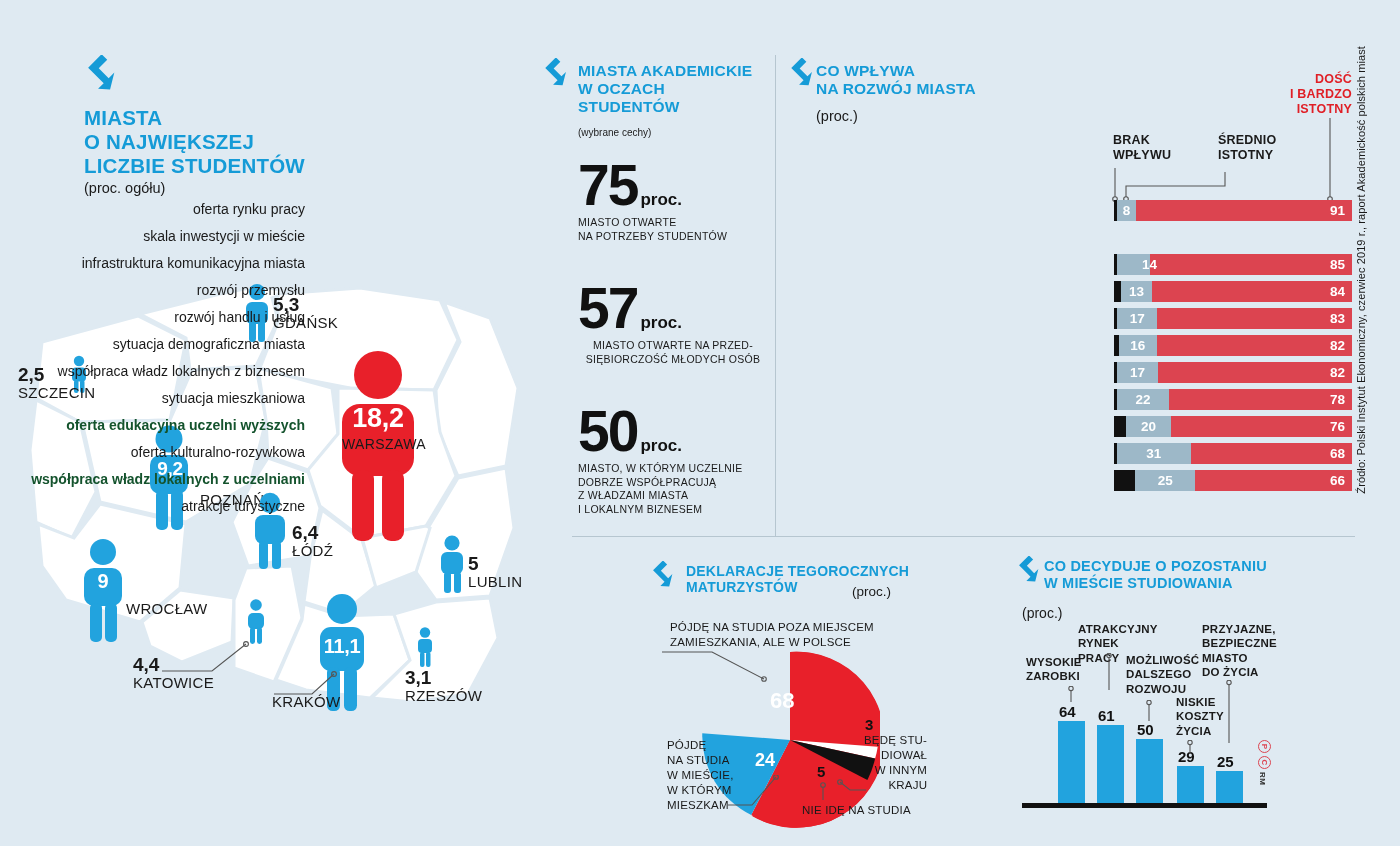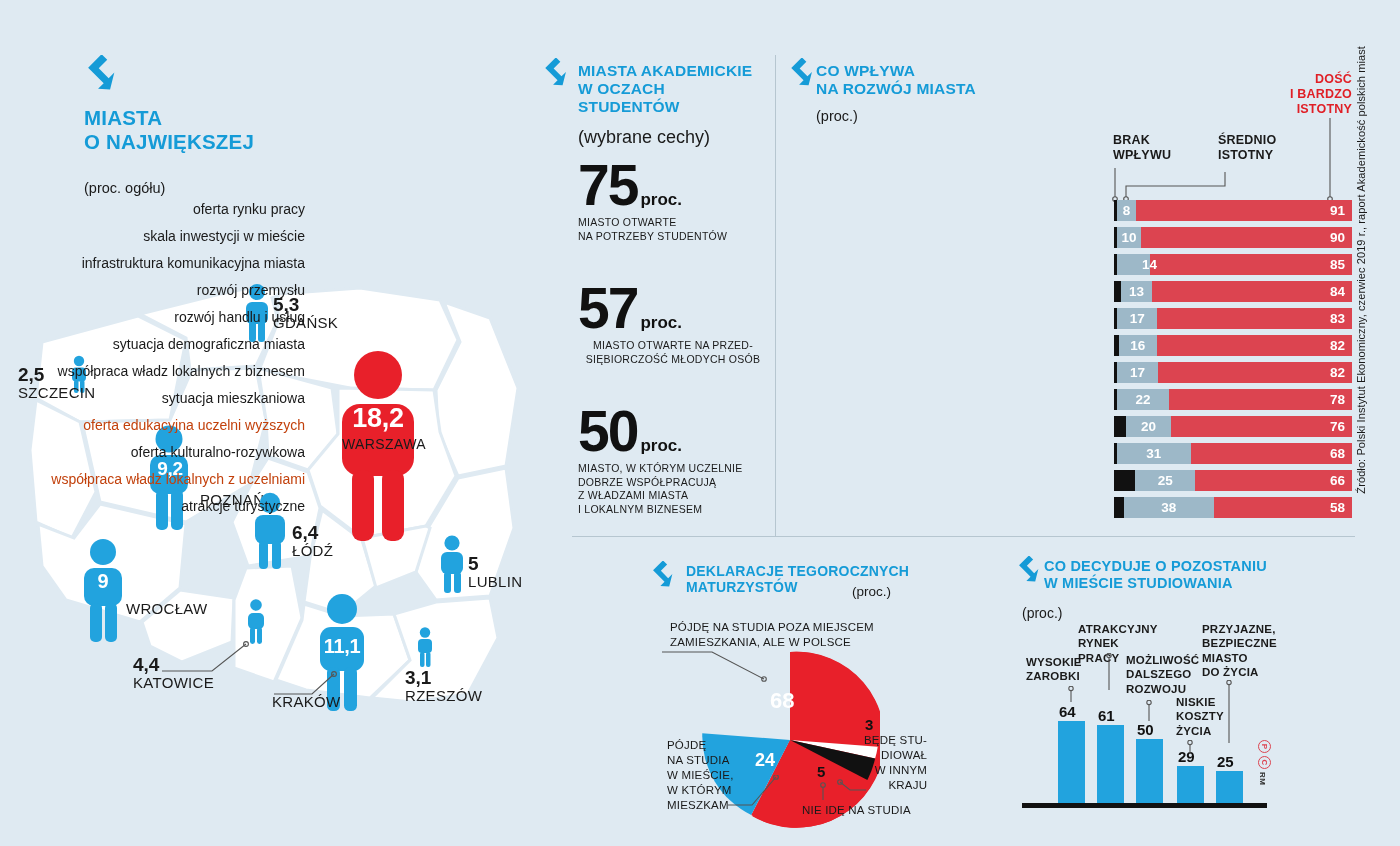--- a/index.html
+++ b/index.html
@@ -42,21 +42,21 @@
   }
   .map-lbl .num { font-weight:bold; font-size:19px; display:block; }
   .map-lbl .city { font-size:15px; letter-spacing:.3px; display:block; }
 
   
   #v-divider { left:775px; top:55px; width:1px; height:482px; background:#b6c6d0; }
   #h-divider { left:572px; top:536px; width:783px; height:1px; background:#b6c6d0; }
 
   
   #mid-title { left:578px; top:62px; width:200px; font-size:15.5px; }
-  #mid-note { left:578px; top:127px; font-size:18px;text-align:center; }
+  #mid-note { left:578px; top:127px; font-size:10px;text-align:center; }
 
   .stat-block { position:absolute; left:578px; width:190px; }
   .stat-row { display:flex; align-items:baseline; }
   .stat-num {
     font-size:57px; font-weight:bold; line-height:.9;
     letter-spacing:-2px; color:#111;
   }
   .stat-unit { font-size:17px; font-weight:bold; margin-left:3px; color:#111; }
   .stat-desc {
     font-size:10.5px; letter-spacing:.25px; line-height:1.28;
@@ -75,21 +75,21 @@
                  color:#E01F26; line-height:1.2; letter-spacing:.2px;
                  text-align:right; width:64px; }
 
   #bars-area { left:0; top:0; width:1400px; height:846px; pointer-events:none; }
 
   .bar-row { position:absolute; height:21px; left:0; width:1400px; }
   .bar-label {
     position:absolute; right:1095px; top:1px;
     font-size:14px; white-space:nowrap; text-align:right; color:#1a1a1a;
   }
-  .bar-label.hi { color:#c2410c; font-weight:normal; }
+  .bar-label.hi { color:#14532d; font-weight:bold; }
   .bar-track { position:absolute; left:1114px; top:0; height:21px; width:238px; }
   .seg { position:absolute; top:0; height:21px; }
   .seg-black { background:#111; left:0; }
   .seg-grey  { background:#9DB8C8; }
   .seg-red   { background:#DC4450; }
   .seg-val {
     position:absolute; top:2px; font-size:13.5px; font-weight:bold;
     color:#fff; line-height:17px;
   }
   .seg-val.grey-val { text-align:center; }
@@ -136,20 +136,21 @@
 <body>
 
 <div class="abs" style="left:84px;top:55px;">
   <svg class="arrow-icon" width="38" height="38" viewBox="0 0 38 38" aria-hidden="true">
     <path d="M4 6 L12 6 L12 18 L26 18 L26 10 L35 25 L26 33 L26 25 L4 25 Z" fill="#159BD7" transform="rotate(45 19 19)"></path>
   </svg>
 </div>
 <div class="abs head-blue" id="left-title">
   <div>MIASTA</div>
   <div>O NAJWIĘKSZEJ</div>
+  <div>LICZBIE STUDENTÓW</div>
 </div>
 <div class="abs sub-note" id="left-note">(proc. ogółu)</div>
 
 <div class="abs" id="map-wrap">
   <svg class="map-svg" width="545" height="460" viewBox="0 0 545 460" aria-hidden="true">
     <g fill="#ffffff" stroke="#dfeaf2" stroke-width="3">
 
       <path d="M22 72 L118 46 L166 70 L150 150 L60 152 L16 128 Z"></path>
 
       <path d="M120 44 L200 24 L240 16 L268 22 L252 28 L258 50 L236 96 L170 100 L166 68 Z"></path>
@@ -395,27 +396,20 @@
       <div class="bar-track">
         <div class="seg seg-black" style="left: 0px; width: 3px;"></div>
         <div class="seg seg-grey" style="left: 3px; width: 19.04px;"></div>
         <div class="seg seg-red" style="left: 22.04px; width: 215.96px;"></div>
         <div class="seg-val grey-val" style="left: 3px; width: 19.04px;">8</div>
         <div class="seg-val red-val">91</div>
       </div>
     </div>
     <div class="bar-row" style="top: 227px;">
       <div class="bar-label">skala inwestycji w mieście</div>
-      <div class="bar-track">
-        <div class="seg seg-black" style="left: 0px; width: 3px;"></div>
-        <div class="seg seg-grey" style="left: 3px; width: 23.8px;"></div>
-        <div class="seg seg-red" style="left: 26.8px; width: 211.2px;"></div>
-        <div class="seg-val grey-val" style="left: 3px; width: 23.8px;">10</div>
-        <div class="seg-val red-val">90</div>
-      </div>
     </div>
     <div class="bar-row" style="top: 254px;">
       <div class="bar-label">infrastruktura komunikacyjna miasta</div>
       <div class="bar-track">
         <div class="seg seg-black" style="left: 0px; width: 3px;"></div>
         <div class="seg seg-grey" style="left: 3px; width: 33.32px;"></div>
         <div class="seg seg-red" style="left: 36.32px; width: 201.68px;"></div>
         <div class="seg-val grey-val" style="left: 3px; width: 33.32px; padding-left: 25px;">14</div>
         <div class="seg-val red-val">85</div>
       </div>
@@ -495,27 +489,20 @@
       <div class="bar-track">
         <div class="seg seg-black" style="left: 0px; width: 21.42px;"></div>
         <div class="seg seg-grey" style="left: 21.42px; width: 59.5px;"></div>
         <div class="seg seg-red" style="left: 80.92px; width: 157.08px;"></div>
         <div class="seg-val grey-val" style="left: 21.42px; width: 59.5px;">25</div>
         <div class="seg-val red-val">66</div>
       </div>
     </div>
     <div class="bar-row" style="top: 497px;">
       <div class="bar-label">atrakcje turystyczne</div>
-      <div class="bar-track">
-        <div class="seg seg-black" style="left: 0px; width: 9.52px;"></div>
-        <div class="seg seg-grey" style="left: 9.52px; width: 90.44px;"></div>
-        <div class="seg seg-red" style="left: 99.96px; width: 138.04px;"></div>
-        <div class="seg-val grey-val" style="left: 9.52px; width: 90.44px;">38</div>
-        <div class="seg-val red-val">58</div>
-      </div>
     </div>
   </div>
 
 <div class="abs" style="left:650px;top:561px;">
   <svg class="arrow-icon" width="28" height="28" viewBox="0 0 38 38" aria-hidden="true">
     <path d="M4 6 L12 6 L12 18 L26 18 L26 10 L35 25 L26 33 L26 25 L4 25 Z" fill="#159BD7" transform="rotate(45 19 19)"></path>
   </svg>
 </div>
 <div class="abs head-blue" id="pie-title">
   <div>DEKLARACJE TEGOROCZNYCH</div>

